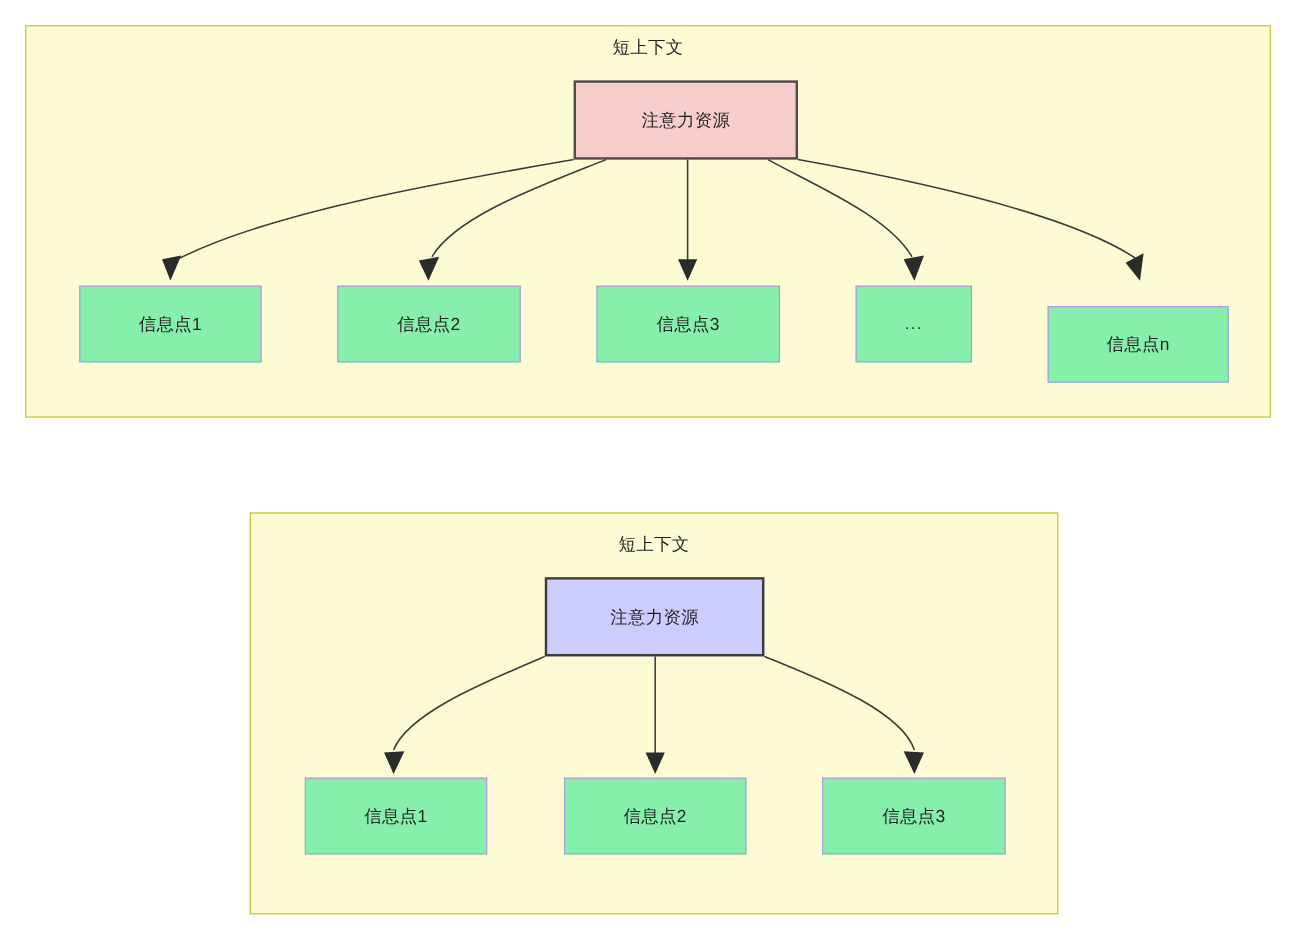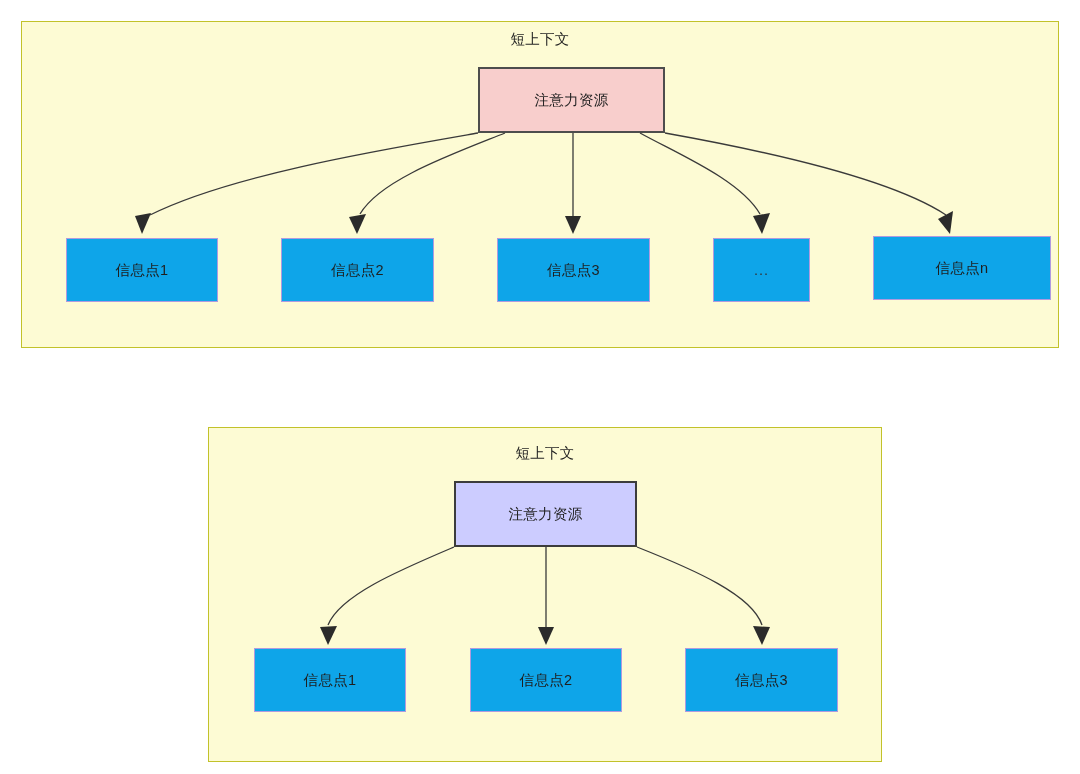--- a/index.html
+++ b/index.html
@@ -50,21 +50,21 @@
   }
   .node-root-long {
     background: #f8cecc;
     border: 2px solid #4d4d4d;
   }
   .node-root-short {
     background: #ccccff;
     border: 2px solid #3c3c3c;
   }
   .node-leaf {
-    background: #0ea5e9;
+    background: #86efac;
     border: 1px solid #b09ae0;
   }
   .node-leaf.ellipsis {
     font-size: 14.5px;
     letter-spacing: 1px;
     color: #333333;
   }
   svg.edges {
     position: absolute;
     left: 0;
@@ -96,21 +96,21 @@
   <div class="node node-root-long" style="left:478px; top:67px; width:187px; height:66px;">注意力资源</div>
 
   <div class="node node-leaf" style="left:66px; top:238px; width:152px; height:64px;">信息点1</div>
 
   <div class="node node-leaf" style="left:281px; top:238px; width:153px; height:64px;">信息点2</div>
 
   <div class="node node-leaf" style="left:497px; top:238px; width:153px; height:64px;">信息点3</div>
 
   <div class="node node-leaf ellipsis" style="left:713px; top:238px; width:97px; height:64px;">...</div>
 
-  <div class="node node-leaf" style="left:873px; top:236px; width:178px; height:64px;">信息点n</div>
+  <div class="node node-leaf" style="left:873px; top:255px; width:151px; height:64px;">信息点n</div>
 
   <div class="panel" style="left:208px; top:427px; width:674px; height:335px;"></div>
 
   <div class="panel-title" style="left:208px; top:444px; width:674px;">短上下文</div>
 
   <div class="node node-root-short" style="left:454px; top:481px; width:183px; height:66px;">注意力资源</div>
 
   <div class="node node-leaf" style="left:254px; top:648px; width:152px; height:64px;">信息点1</div>
 
   <div class="node node-leaf" style="left:470px; top:648px; width:152px; height:64px;">信息点2</div>

